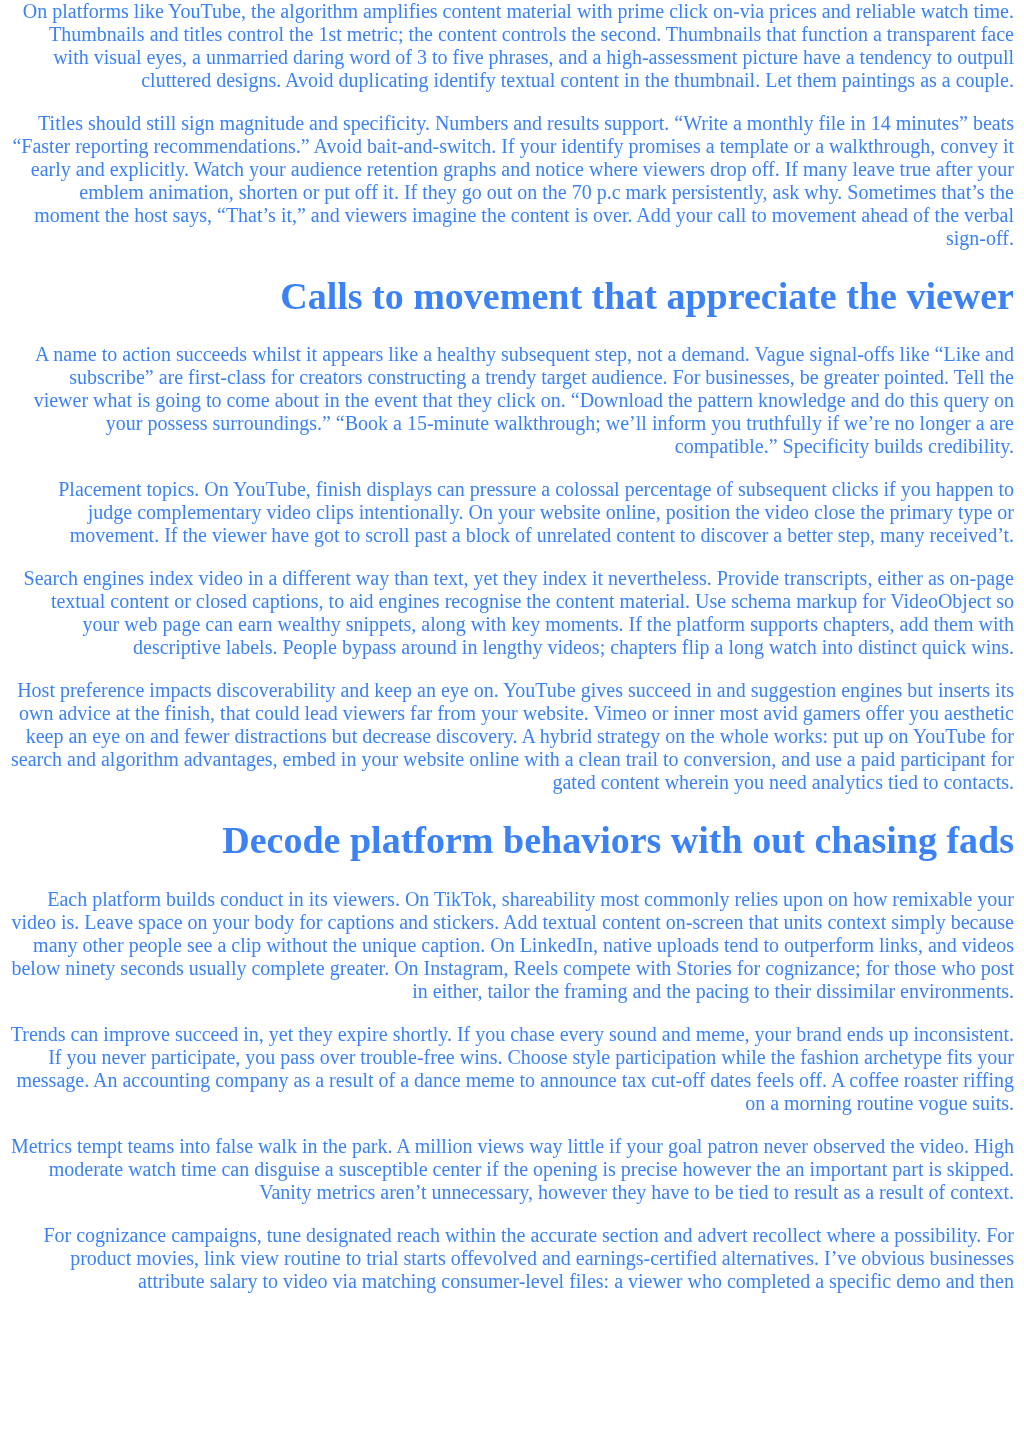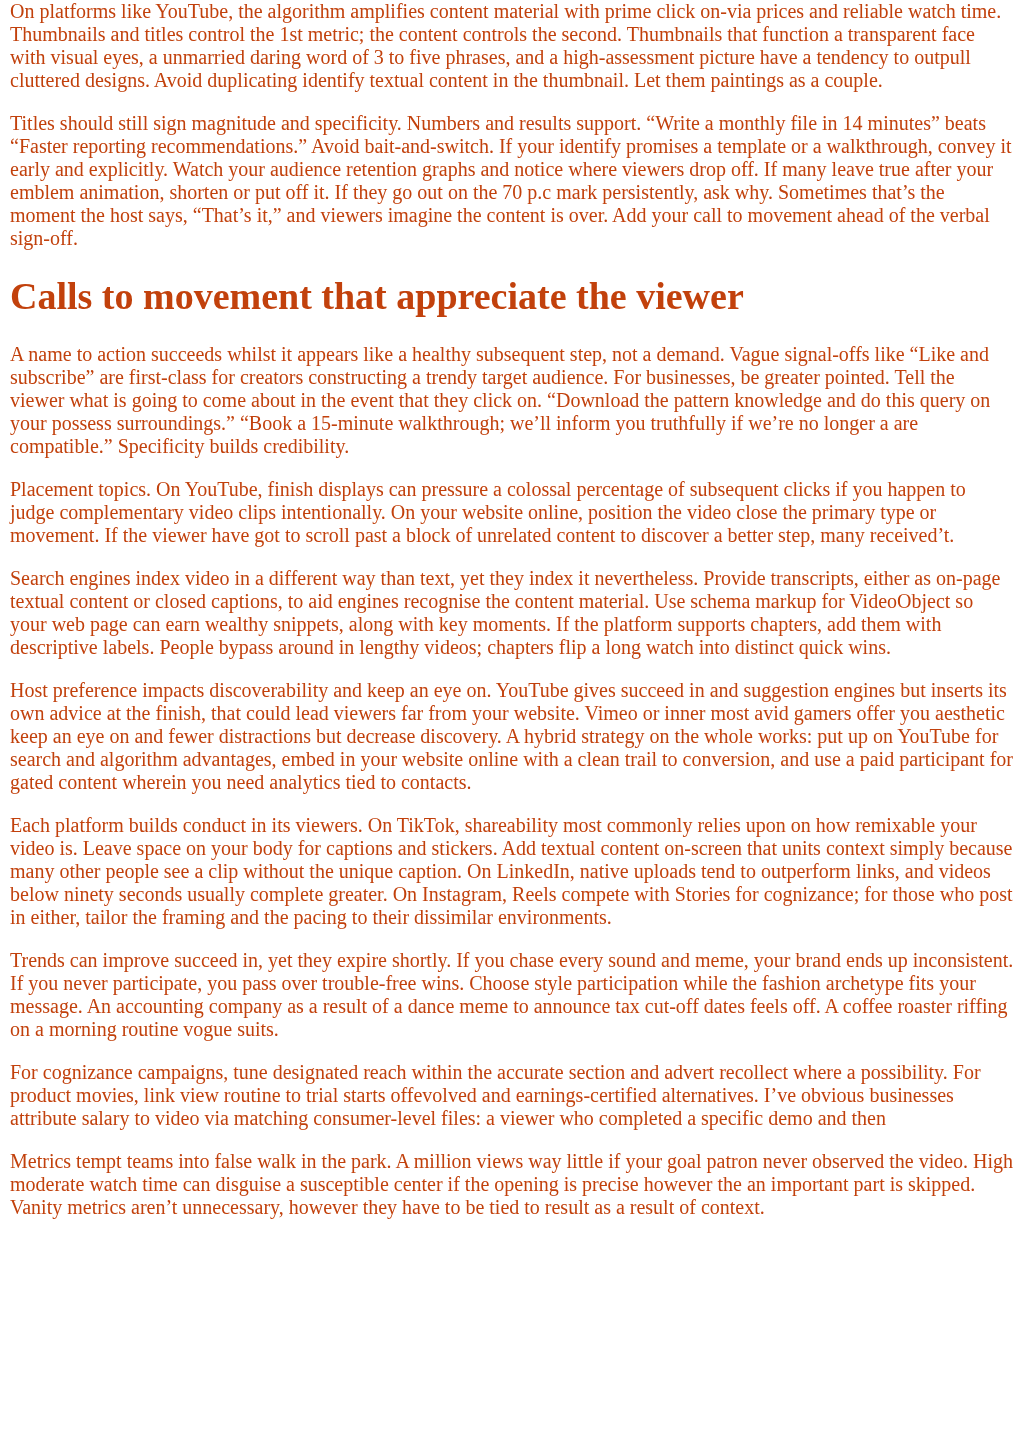--- a/index.html
+++ b/index.html
@@ -11,21 +11,22 @@
     height: 1448px;
     margin: 0;
     overflow: hidden;
     box-sizing: border-box;
   }
   .article {
     margin: 0 10px;
     font-family: "Liberation Serif", serif;
     font-size: 20px;
     line-height: 1.15;
-    color: #c2410c;
+    color: #3b82f6;
+    text-align: right;
   }
   .article p {
     margin: 20px 0;
   }
   .article > :first-child {
     margin-top: 0;
   }
   .article h2 {
     font-size: 38px;
     line-height: 1.15;
@@ -37,17 +38,18 @@
 <body>
 
 <main class="article">
   <p>On platforms like YouTube, the algorithm amplifies content material with prime click on-via prices and reliable watch time. Thumbnails and titles control the 1st metric; the content controls the second. Thumbnails that function a transparent face with visual eyes, a unmarried daring word of 3 to five phrases, and a high-assessment picture have a tendency to outpull cluttered designs. Avoid duplicating identify textual content in the thumbnail. Let them paintings as a couple.</p>
   <p>Titles should still sign magnitude and specificity. Numbers and results support. “Write a monthly file in 14 minutes” beats “Faster reporting recommendations.” Avoid bait-and-switch. If your identify promises a template or a walkthrough, convey it early and explicitly. Watch your audience retention graphs and notice where viewers drop off. If many leave true after your emblem animation, shorten or put off it. If they go out on the 70 p.c mark persistently, ask why. Sometimes that’s the moment the host says, “That’s it,” and viewers imagine the content is over. Add your call to movement ahead of the verbal sign-off.</p>
   <h2>Calls to movement that appreciate the viewer</h2>
   <p>A name to action succeeds whilst it appears like a healthy subsequent step, not a demand. Vague signal-offs like “Like and subscribe” are first-class for creators constructing a trendy target audience. For businesses, be greater pointed. Tell the viewer what is going to come about in the event that they click on. “Download the pattern knowledge and do this query on your possess surroundings.” “Book a 15-minute walkthrough; we’ll inform you truthfully if we’re no longer a are compatible.” Specificity builds credibility.</p>
   <p>Placement topics. On YouTube, finish displays can pressure a colossal percentage of subsequent clicks if you happen to judge complementary video clips intentionally. On your website online, position the video close the primary type or movement. If the viewer have got to scroll past a block of unrelated content to discover a better step, many received’t.</p>
   <p>Search engines index video in a different way than text, yet they index it nevertheless. Provide transcripts, either as on-page textual content or closed captions, to aid engines recognise the content material. Use schema markup for VideoObject so your web page can earn wealthy snippets, along with key moments. If the platform supports chapters, add them with descriptive labels. People bypass around in lengthy videos; chapters flip a long watch into distinct quick wins.</p>
   <p>Host preference impacts discoverability and keep an eye on. YouTube gives succeed in and suggestion engines but inserts its own advice at the finish, that could lead viewers far from your website. Vimeo or inner most avid gamers offer you aesthetic keep an eye on and fewer distractions but decrease discovery. A hybrid strategy on the whole works: put up on YouTube for search and algorithm advantages, embed in your website online with a clean trail to conversion, and use a paid participant for gated content wherein you need analytics tied to contacts.</p>
+  <h2>Decode platform behaviors with out chasing fads</h2>
   <p>Each platform builds conduct in its viewers. On TikTok, shareability most commonly relies upon on how remixable your video is. Leave space on your body for captions and stickers. Add textual content on-screen that units context simply because many other people see a clip without the unique caption. On LinkedIn, native uploads tend to outperform links, and videos below ninety seconds usually complete greater. On Instagram, Reels compete with Stories for cognizance; for those who post in either, tailor the framing and the pacing to their dissimilar environments.</p>
   <p>Trends can improve succeed in, yet they expire shortly. If you chase every sound and meme, your brand ends up inconsistent. If you never participate, you pass over trouble-free wins. Choose style participation while the fashion archetype fits your message. An accounting company as a result of a dance meme to announce tax cut-off dates feels off. A coffee roaster riffing on a morning routine vogue suits.</p>
+  <p>Metrics tempt teams into false walk in the park. A million views way little if your goal patron never observed the video. High moderate watch time can disguise a susceptible center if the opening is precise however the an important part is skipped. Vanity metrics aren’t unnecessary, however they have to be tied to result as a result of context.</p>
   <p>For cognizance campaigns, tune designated reach within the accurate section and advert recollect where a possibility. For product movies, link view routine to trial starts offevolved and earnings-certified alternatives. I’ve obvious businesses attribute salary to video via matching consumer-level files: a viewer who completed a specific demo and then</p>
-  <p>Metrics tempt teams into false walk in the park. A million views way little if your goal patron never observed the video. High moderate watch time can disguise a susceptible center if the opening is precise however the an important part is skipped. Vanity metrics aren’t unnecessary, however they have to be tied to result as a result of context.</p>
 </main>
 
 </body></html>

